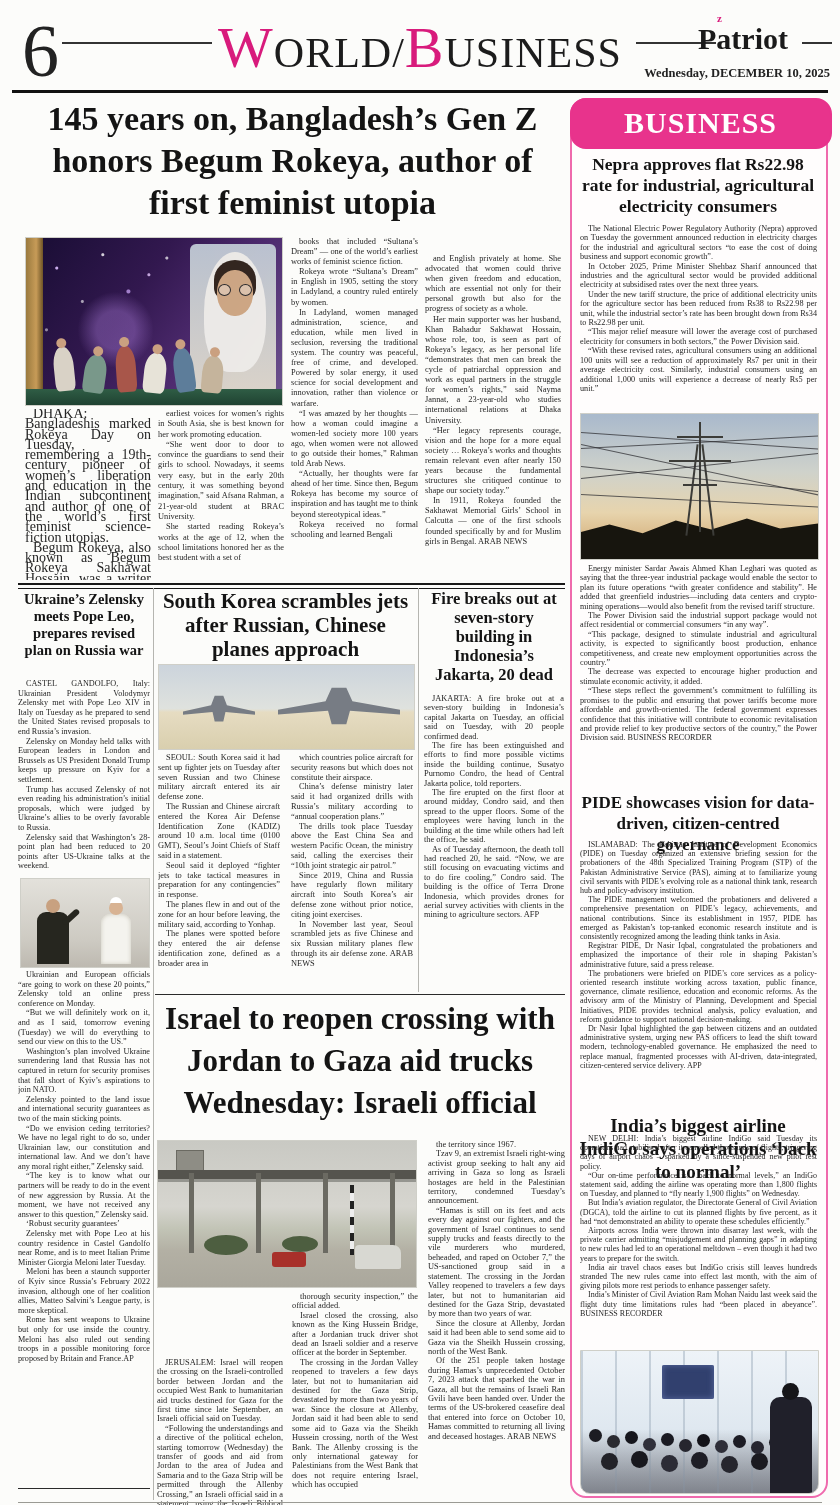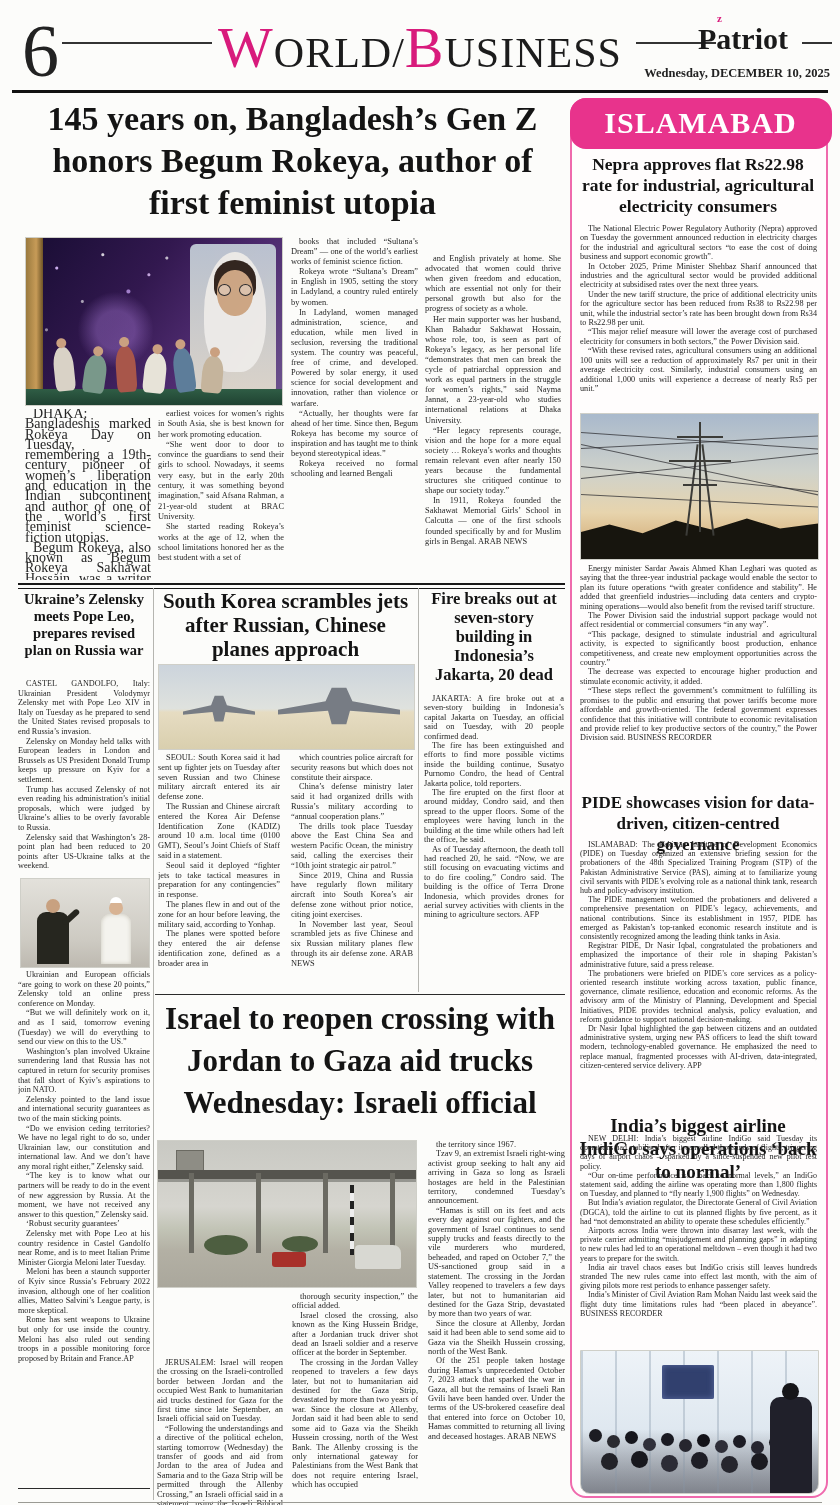--- a/index.html
+++ b/index.html
@@ -136,20 +136,21 @@
     </div>
   <div class="bodycol" style="left:158px;top:409px;width:126px;height:171px;font-size:8.4px;line-height:10.3px;">
       <p>earliest voices for women’s rights in South Asia, she is best known for her work promoting education.</p>
       <p>“She went door to door to convince the guardians to send their girls to school. Nowadays, it seems very easy, but in the early 20th century, it was something beyond imagination,” said Afsana Rahman, a 21-year-old student at BRAC University.</p>
       <p>She started reading Rokeya’s works at the age of 12, when the school limitations honored her as the best student with a set of</p>
     </div>
   <div class="bodycol" style="left:291px;top:237px;width:127px;height:343px;font-size:8.4px;line-height:10.1px;">
       <p>books that included “Sultana’s Dream” — one of the world’s earliest works of feminist science fiction.</p>
       <p>Rokeya wrote “Sultana’s Dream” in English in 1905, setting the story in Ladyland, a country ruled entirely by women.</p>
       <p>In Ladyland, women managed administration, science, and education, while men lived in seclusion, reversing the traditional system. The country was peaceful, free of crime, and developed. Powered by solar energy, it used science for social development and innovation, rather than violence or warfare.</p>
+      <p>“I was amazed by her thoughts — how a woman could imagine a women-led society more 100 years ago, when women were not allowed to go outside their homes,” Rahman told Arab News.</p>
       <p>“Actually, her thoughts were far ahead of her time. Since then, Begum Rokeya has become my source of inspiration and has taught me to think beyond stereotypical ideas.”</p>
       <p>Rokeya received no formal schooling and learned Bengali</p>
     </div>
   <div class="bodycol" style="left:425px;top:254px;width:136px;height:343px;font-size:8.4px;line-height:10.1px;">
       <p>and English privately at home. She advocated that women could thrive when given freedom and education, which are essential not only for their personal growth but also for the progress of society as a whole.</p>
       <p>Her main supporter was her husband, Khan Bahadur Sakhawat Hossain, whose role, too, is seen as part of Rokeya’s legacy, as her personal life “demonstrates that men can break the cycle of patriarchal oppression and work as equal partners in the struggle for women’s rights,” said Nayma Jannat, a 23-year-old who studies international relations at Dhaka University.</p>
       <p>“Her legacy represents courage, vision and the hope for a more equal society … Rokeya’s works and thoughts remain relevant even after nearly 150 years because the fundamental structures she critiqued continue to shape our society today.”</p>
       <p>In 1911, Rokeya founded the Sakhawat Memorial Girls’ School in Calcutta — one of the first schools founded specifically by and for Muslim girls in Bengal.  ARAB NEWS</p>
     </div>
   <div class="hrule2" style="left:18px;top:583px;width:547px;"></div>
@@ -236,21 +237,21 @@
     </div>
   <div class="bodycol" style="left:428px;top:1140px;width:137px;height:362px;font-size:8.4px;line-height:9.4px;">
       <p>the territory since 1967.</p>
       <p>Tzav 9, an extremist Israeli right-wing activist group seeking to halt any aid arriving in Gaza so long as Israeli hostages are held in the Palestinian territory, condemned Tuesday’s announcement.</p>
       <p>“Hamas is still on its feet and acts every day against our fighters, and the government of Israel continues to send supply trucks and feasts directly to the vile murderers who murdered, beheaded, and raped on October 7,” the US-sanctioned group said in a statement. The crossing in the Jordan Valley reopened to travelers a few days later, but not to humanitarian aid destined for the Gaza Strip, devastated by more than two years of war.</p>
       <p>Since the closure at Allenby, Jordan said it had been able to send some aid to Gaza via the Sheikh Hussein crossing, north of the West Bank.</p>
       <p>Of the 251 people taken hostage during Hamas’s unprecedented October 7, 2023 attack that sparked the war in Gaza, all but the remains of Israeli Ran Gvili have been handed over. Under the terms of the US-brokered ceasefire deal that entered into force on October 10, Hamas committed to returning all living and deceased hostages. ARAB NEWS</p>
     </div>
 
   <div class="biz-box">
-    <div class="biz-banner">ISLAMABAD</div>
+    <div class="biz-banner">BUSINESS</div>
     <div class="biz-h" style="top:54px;font-size:17.5px;line-height:21px;">Nepra approves flat Rs22.98 rate for industrial, agricultural electricity consumers</div>
     <div class="biz-t" style="top:124px;height:186px;font-size:8.2px;line-height:9.4px;">
         <p>The National Electric Power Regulatory Authority (Nepra) approved on Tuesday the government announced reduction in electricity charges for the industrial and agricultural sectors “to ease the cost of doing business and support economic growth”.</p>
         <p>In October 2025, Prime Minister Shehbaz Sharif announced that industries and the agricultural sector would be provided additional electricity at subsidised rates over the next three years.</p>
         <p>Under the new tariff structure, the price of additional electricity units for the agriculture sector has been reduced from Rs38 to Rs22.98 per unit, while the industrial sector’s rate has been brought down from Rs34 to Rs22.98 per unit.</p>
         <p>“This major relief measure will lower the average cost of purchased electricity for consumers in both sectors,” the Power Division said.</p>
         <p>“With these revised rates, agricultural consumers using an additional 100 units will see a reduction of approximately Rs7 per unit in their average electricity cost. Similarly, industrial consumers using an additional 1,000 units will experience a decrease of nearly Rs5 per unit.”</p>
       </div>
     <div class="photo ph-power" style="left:8px;top:313px;width:237px;height:145px;">
       <div class="hill"></div>

